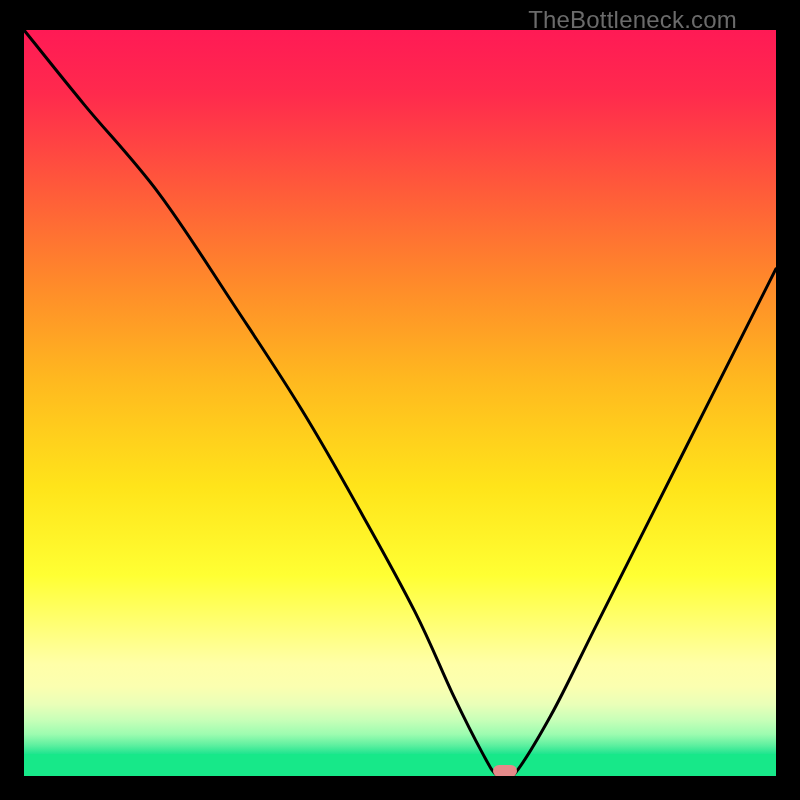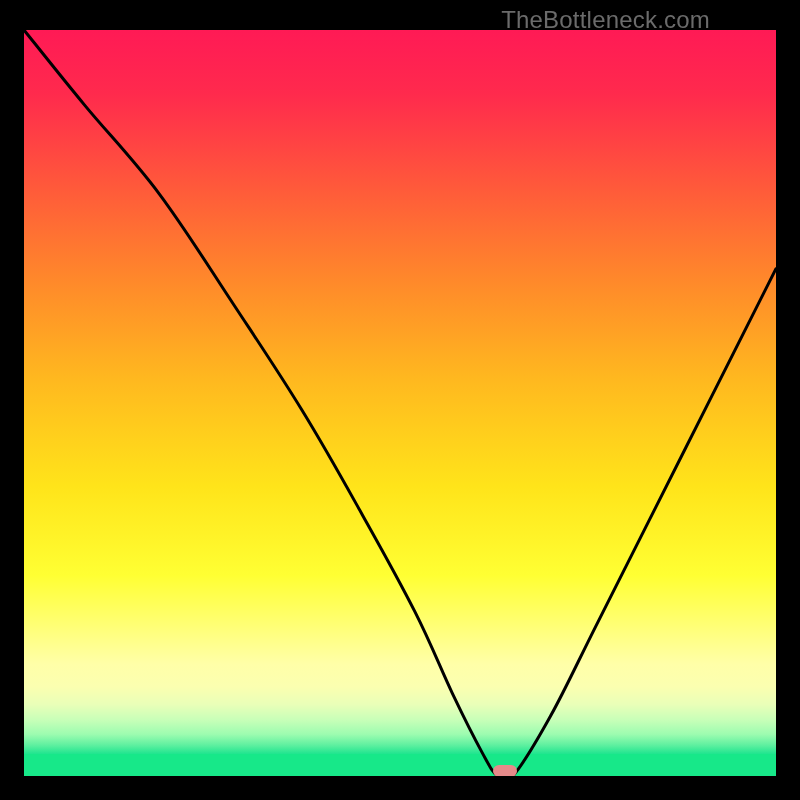--- a/index.html
+++ b/index.html
@@ -9,20 +9,21 @@
     height: 800px;
     background: #000;
     overflow: hidden;
     font-family: Arial, Helvetica, sans-serif;
   }
   .frame {
     position: relative;
     width: 728px;
     height: 800px;
     background: #000;
+    padding-left: 27px;
   }
   .watermark {
     position: absolute;
     top: 6px;
     right: 18px;
     color: #6b6b6b;
     font-size: 24px;
     font-weight: 500;
     letter-spacing: 0.2px;
     z-index: 20;

